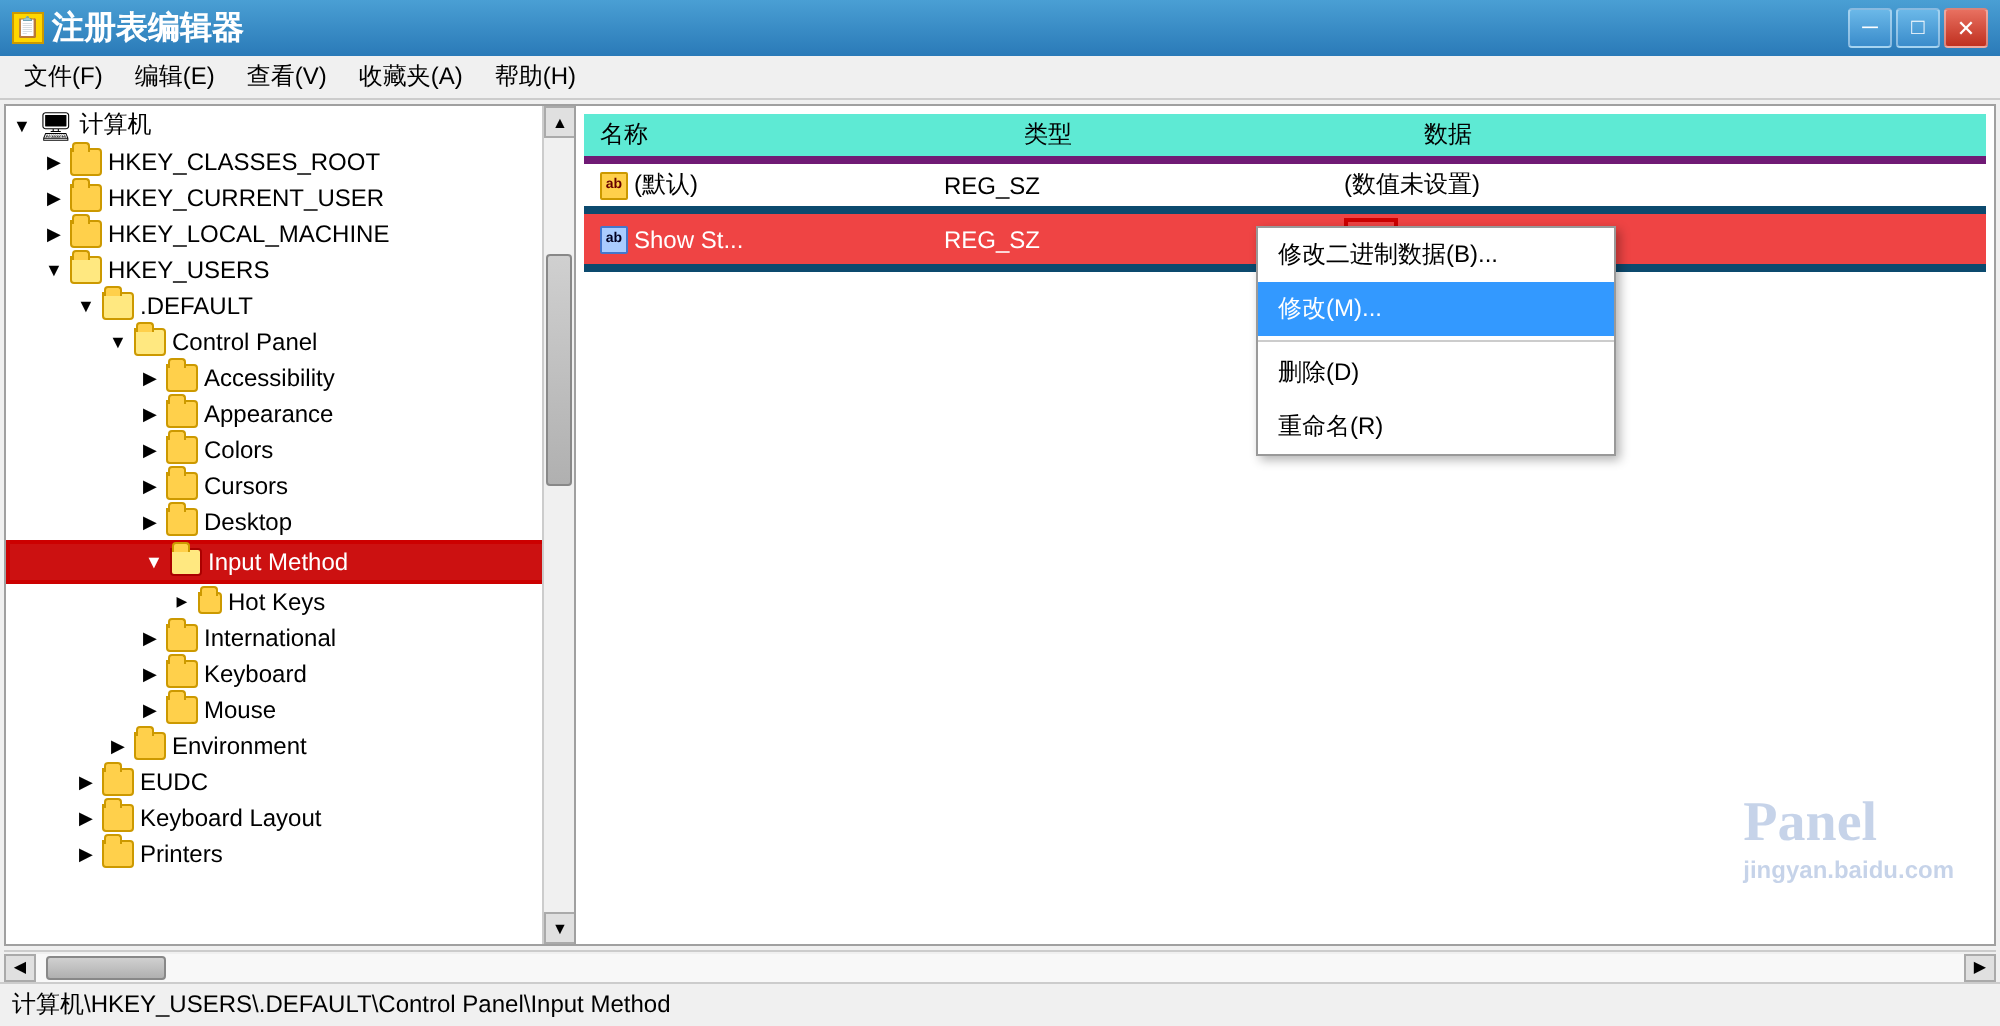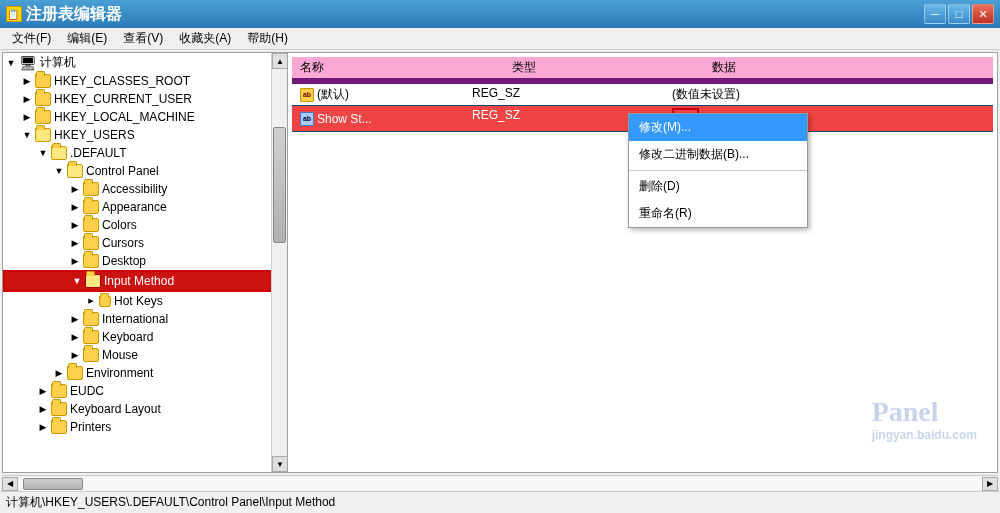--- a/index.html
+++ b/index.html
@@ -162,32 +162,33 @@
     .right-panel {
       flex: 1;
       background: white;
       position: relative;
       padding: 4px;
     }
 
     
     .table-header {
       display: flex;
-      border-bottom: 6px solid #701a75;
+      border-bottom: 4px solid #701a75;
       padding: 2px 0;
-      background: #f9a8d4;
+      background: #5eead4;
     }
     .col-name { width: 180px; padding-left: 8px; }
     .col-type { width: 200px; margin-left: 40px; }
     .col-data { flex: 1; }
 
     .table-row {
       display: flex;
+      align-items: center;
       padding: 2px 0;
-      border-bottom: 1px solid #0c4a6e;
+      border-bottom: 4px solid #0c4a6e;
     }
 
     .cell-name { width: 180px; padding-left: 8px; display: flex; align-items: center; gap: 3px; }
     .cell-type { width: 200px; }
     .cell-data { flex: 1; }
 
     .reg-icon {
       width: 14px;
       height: 14px;
       background: #ffd04b;
@@ -471,22 +472,22 @@
           <span class="reg-icon" style="background:#aaccff;border-color:#4477cc;color:#000022;">ab</span>
           <span>Show St...</span>
         </div>
         <div class="cell-type">REG_SZ</div>
         <div class="cell-data">
           <span class="data-highlight">1</span>
         </div>
       </div>
 
       <div class="context-menu">
+        <div class="ctx-item">修改二进制数据(B)...</div>
         <div class="ctx-item selected-ctx">修改(M)...</div>
-        <div class="ctx-item">修改二进制数据(B)...</div>
         <div class="ctx-separator"></div>
         <div class="ctx-item">删除(D)</div>
         <div class="ctx-item">重命名(R)</div>
       </div>
 
       <div class="watermark">
         <div style="font-size:28px;font-family:serif;">Panel</div>
         <div class="watermark-sub">jingyan.baidu.com</div>
       </div>
 

